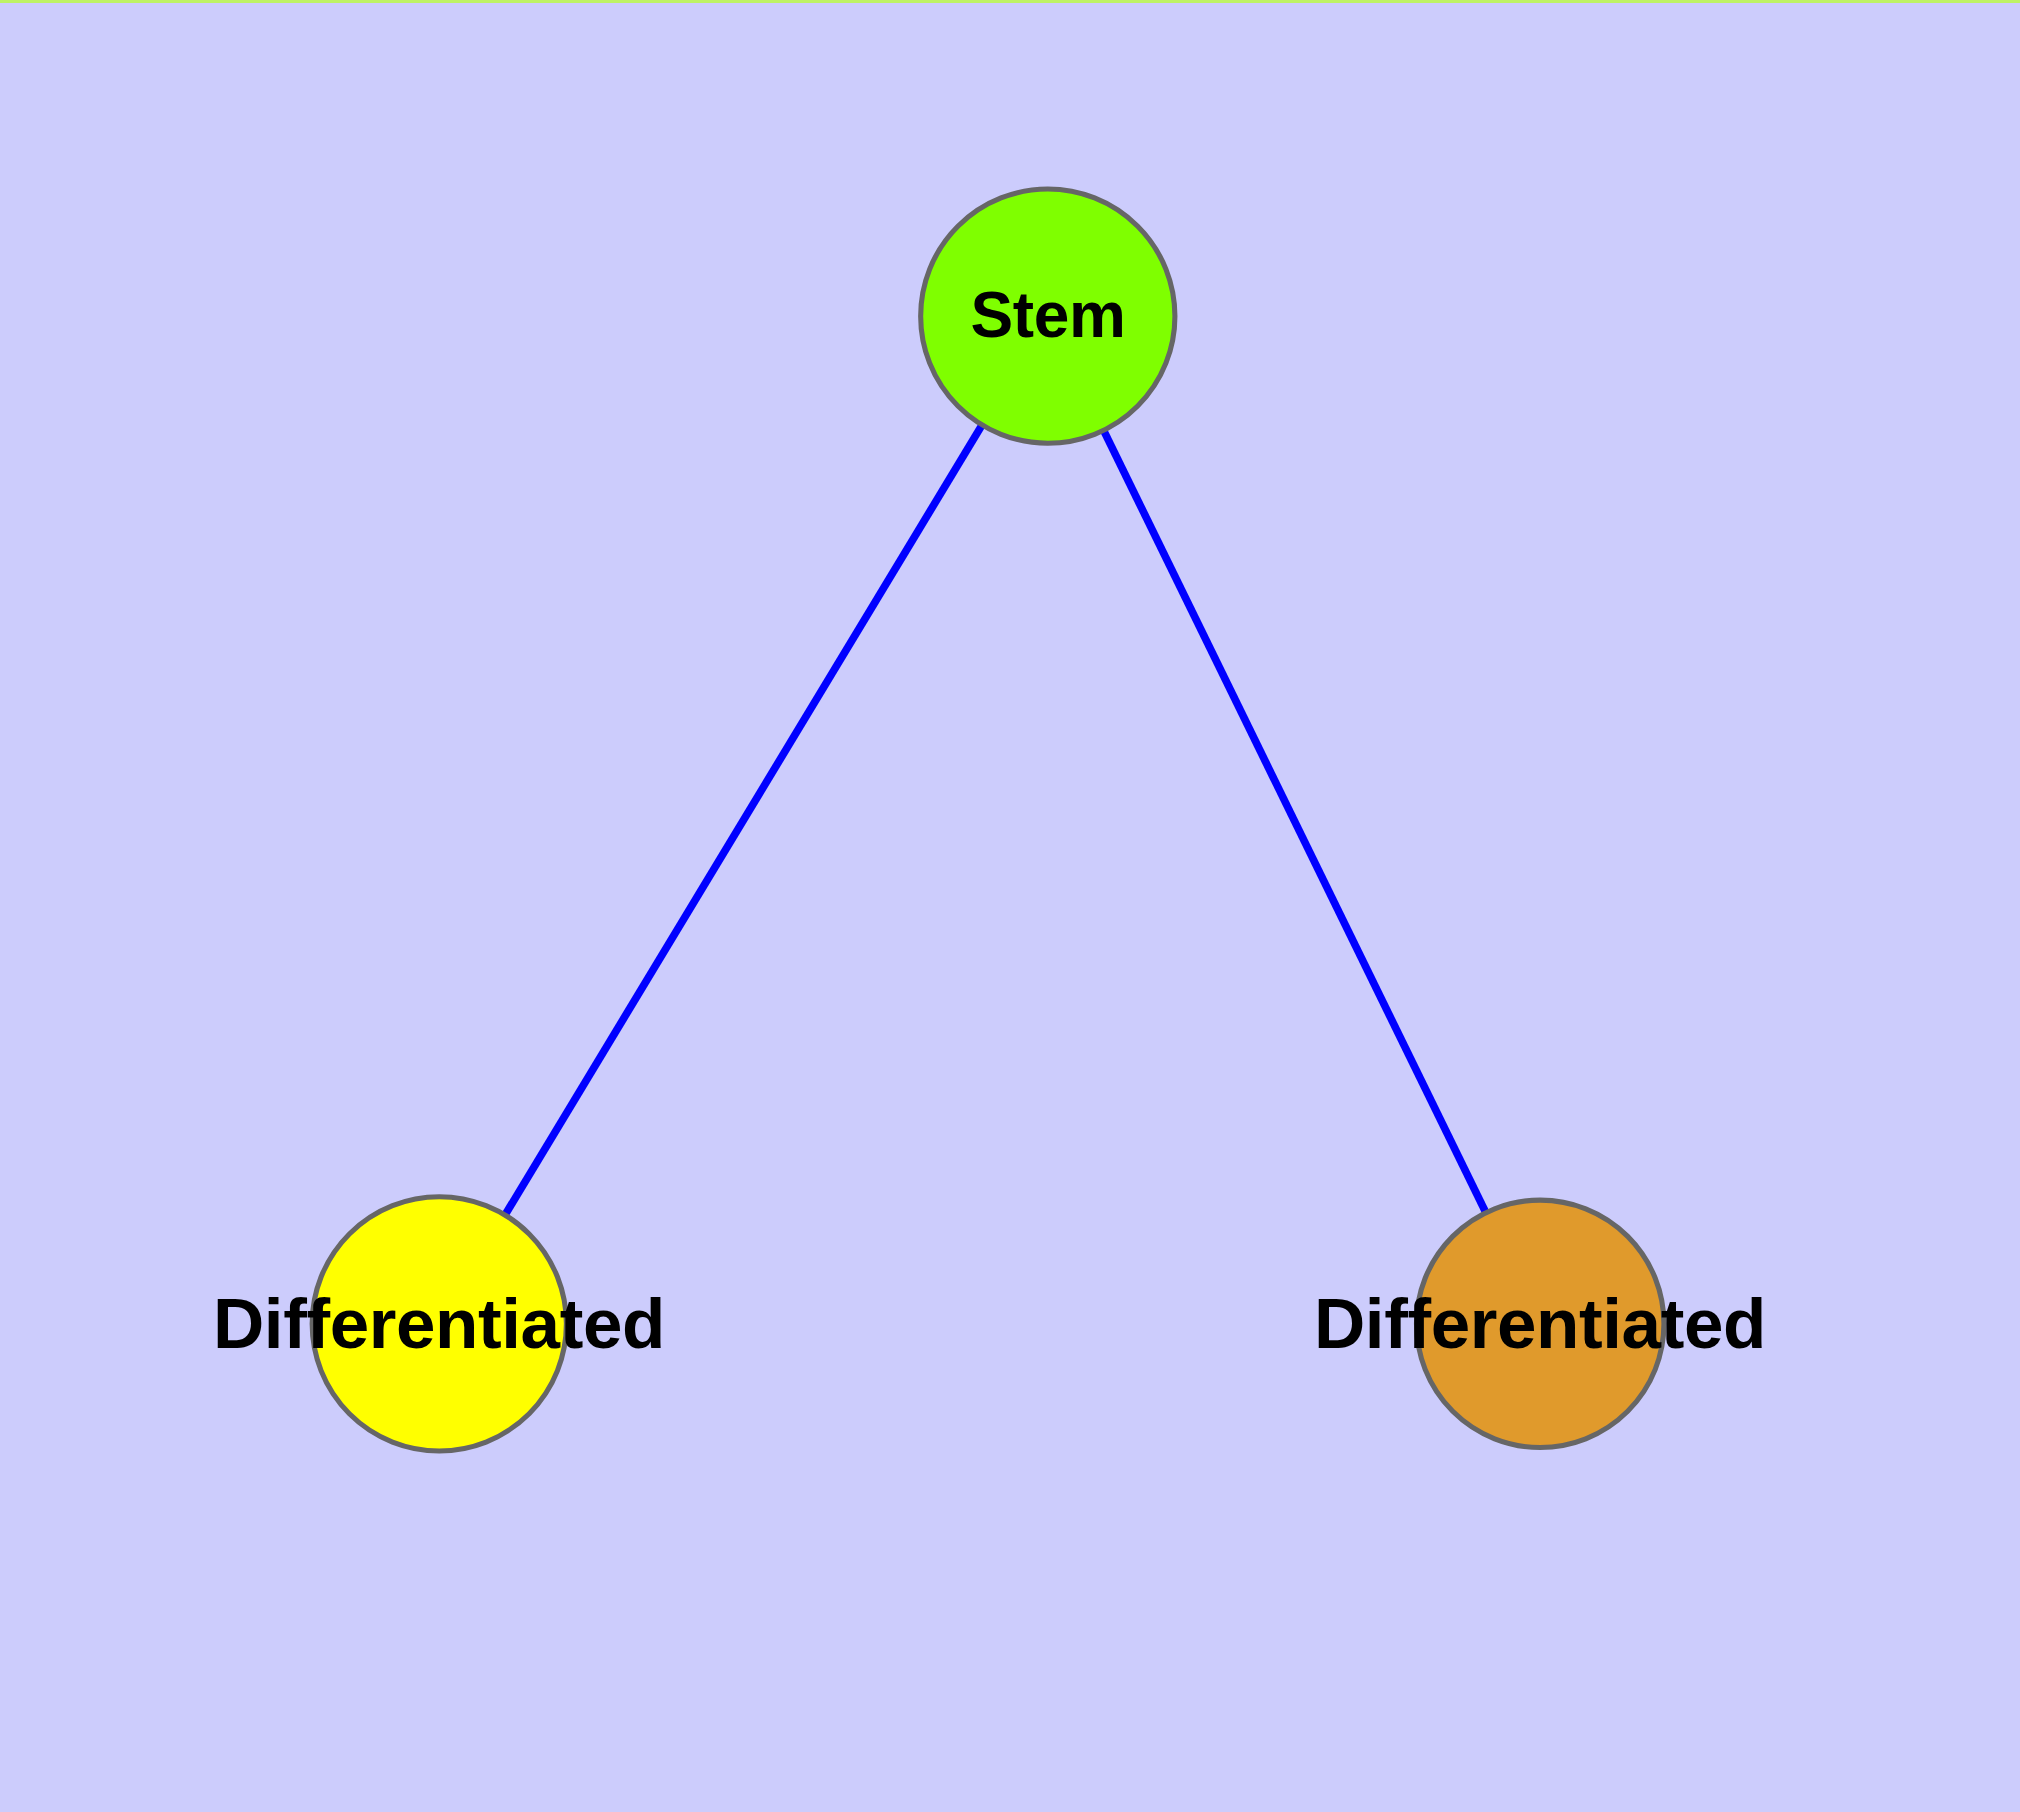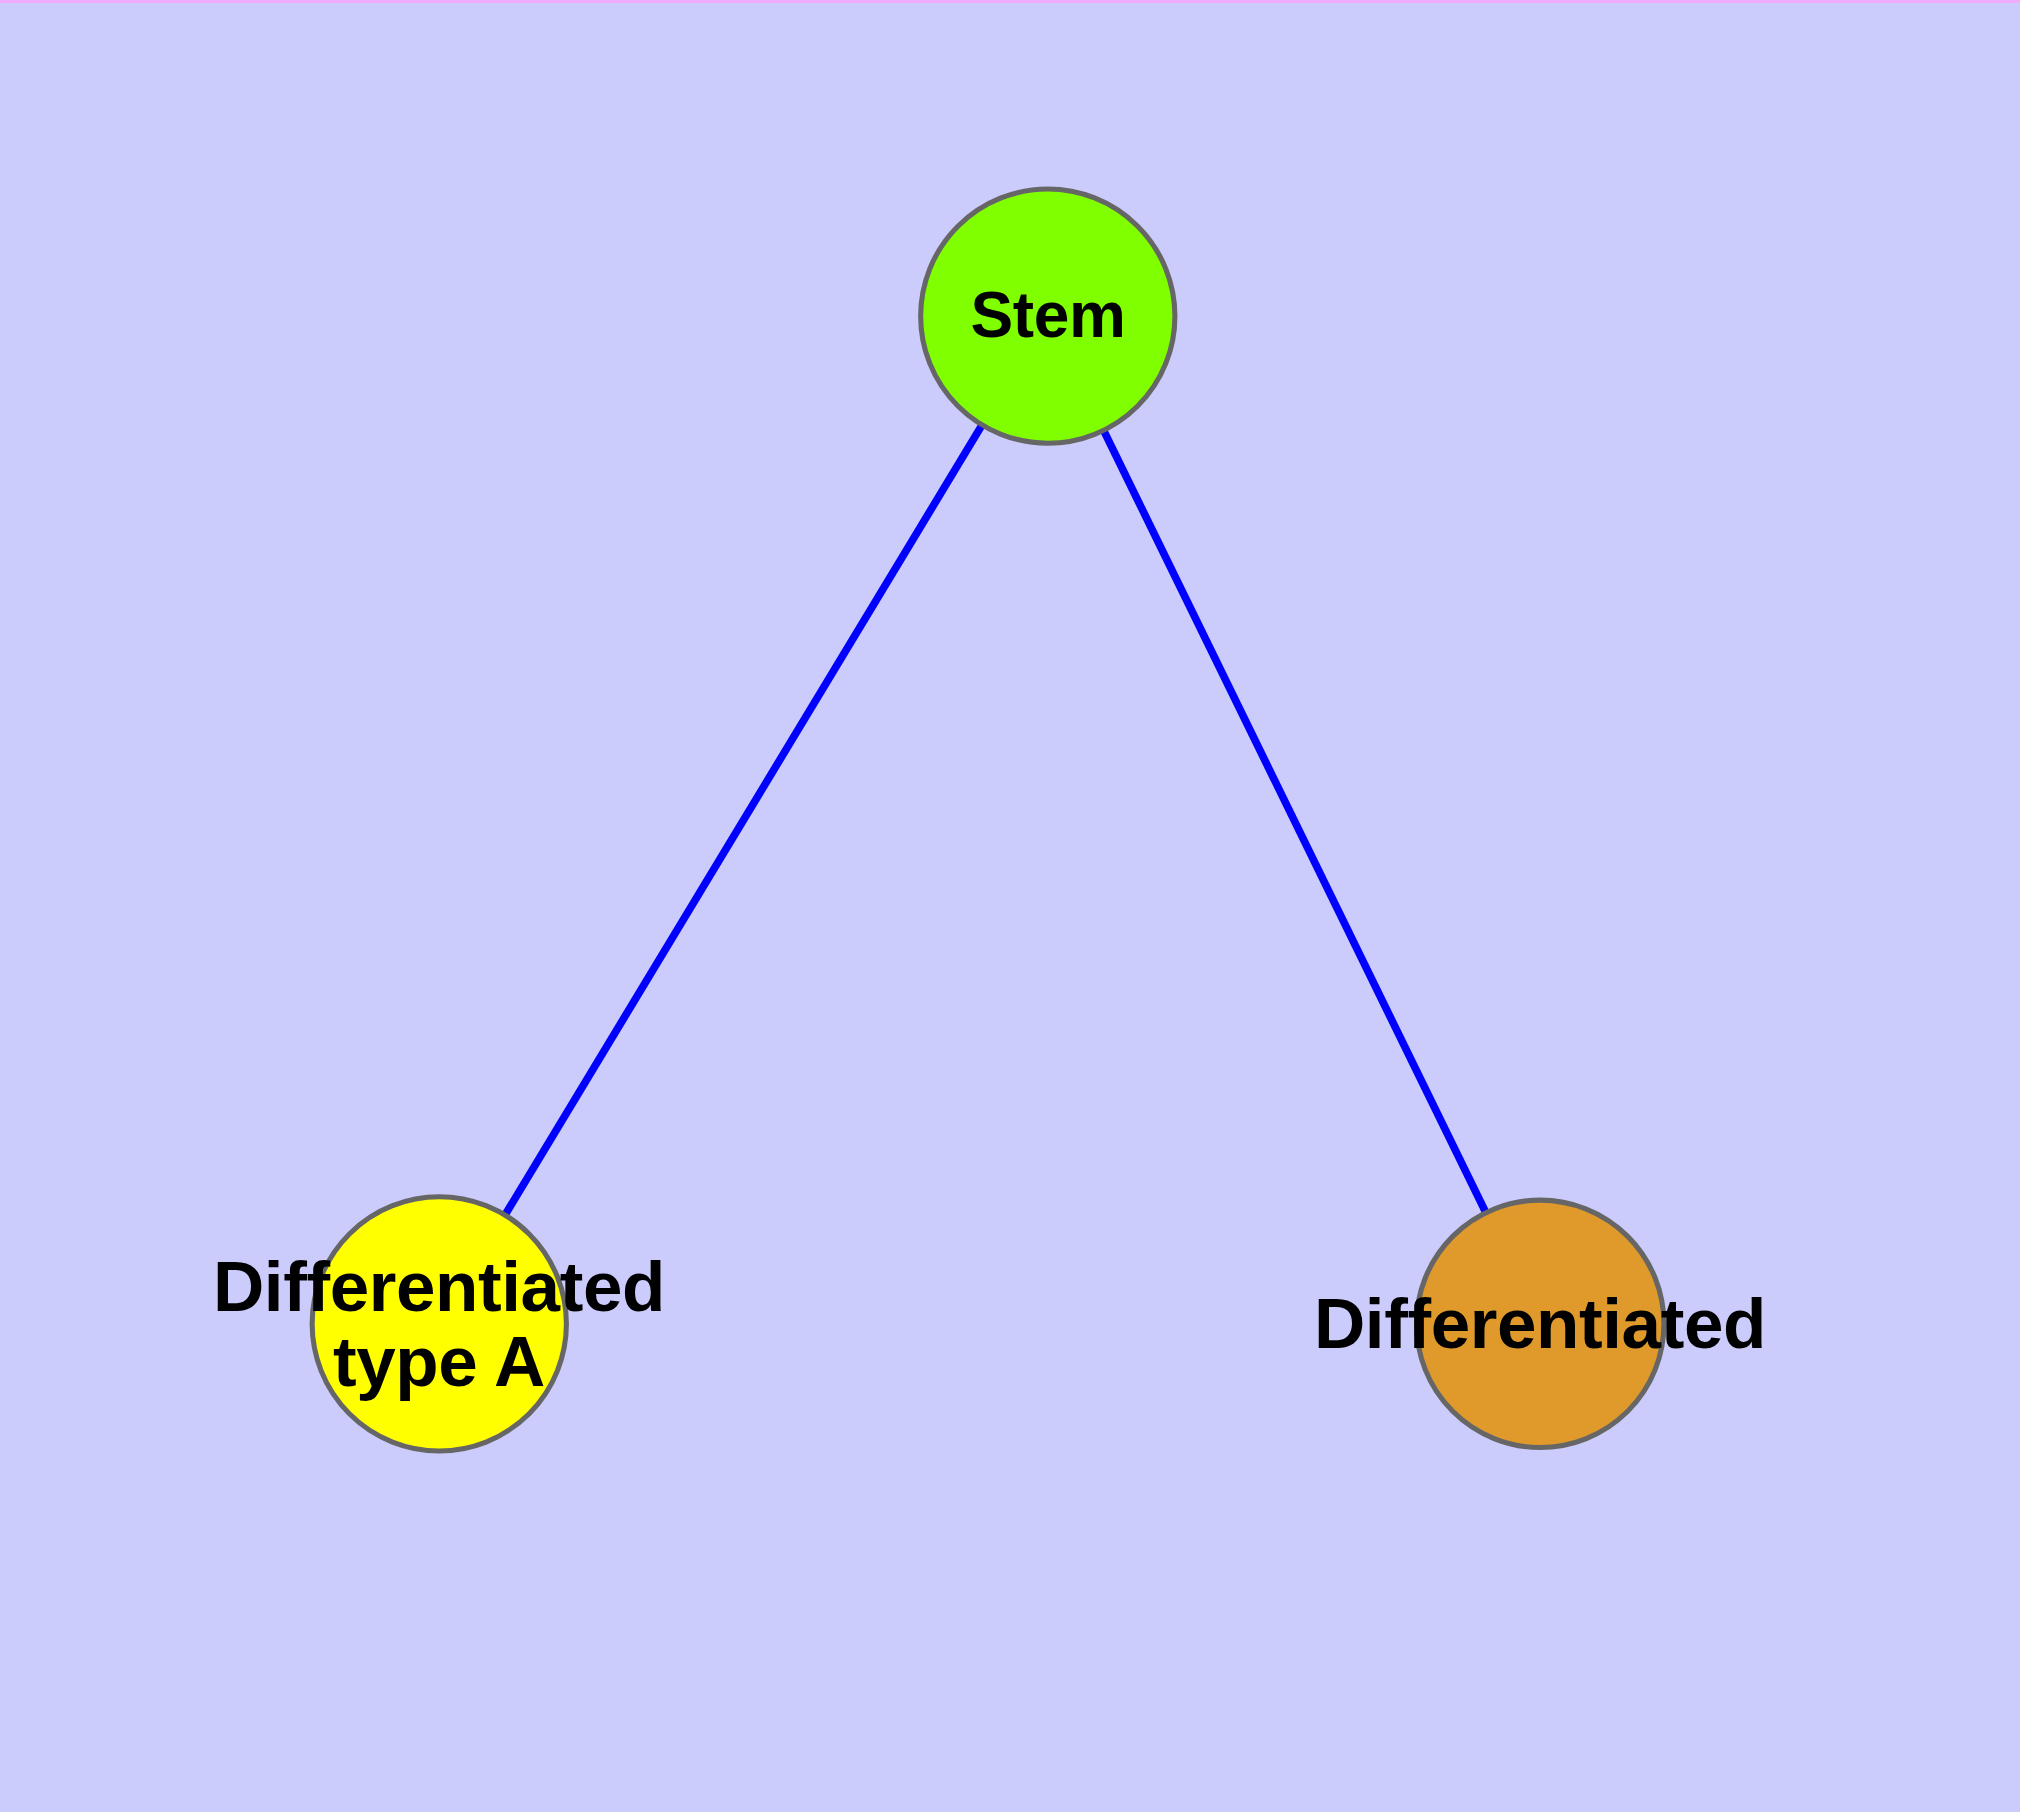--- a/index.html
+++ b/index.html
@@ -44,36 +44,36 @@
   .label-stem {
     font-size: 64px;
   }
   .label-diff {
     font-size: 71px;
   }
 </style>
 </head>
 <body>
 
-<div id="canvas" style="width: 2021px; height: 1812px; background: #f0abfc;">
+<div id="canvas" style="width: 2021px; height: 1812px; background: #bef264;">
 
   <div id="plot-background" style="background: rgb(204, 204, 252); width: 2021px; height: 1809px;"></div>
 
   <svg id="graph-svg" viewBox="0 0 2384 2138" xmlns="http://www.w3.org/2000/svg" style="width: 2021px; height: 1812px;">
     <g id="edges-layer">
         <line x1="1236" y1="373" x2="518" y2="1562" stroke="#0000FF" stroke-width="9" stroke-linecap="butt"></line>
         <line x1="1236" y1="373" x2="1817" y2="1562" stroke="#0000FF" stroke-width="9" stroke-linecap="butt"></line>
       </g>
     <g id="nodes-layer">
         <circle cx="1236" cy="373" r="150" fill="#7FFF00" stroke="#666666" stroke-width="6"></circle>
         <circle cx="518" cy="1562" r="150" fill="#FFFF00" stroke="#666666" stroke-width="6"></circle>
         <circle cx="1817" cy="1562" r="146" fill="#E09A2C" stroke="#666666" stroke-width="6"></circle>
       </g>
   </svg>
 
   <div class="node-label label-stem" id="label-stem" style="left: 1048px; top: 316px; font-size: 64px; color: rgb(0, 0, 0);"><span>Stem</span></div>
 
-  <div class="node-label label-diff" id="label-diff-a" style="left: 439px; top: 1324px; font-size: 71px; color: rgb(0, 0, 0);"><span>Differentiated</span><br><span>type A</span></div>
+  <div class="node-label label-diff" id="label-diff-a" style="left: 439px; top: 1324px; font-size: 71px; color: rgb(0, 0, 0);"><span>Differentiated</span><br></div>
 
   <div class="node-label label-diff" id="label-diff-b" style="left: 1540px; top: 1324px; font-size: 71px; color: rgb(0, 0, 0);"><span>Differentiated</span><br></div>
 
 </div>
 
 
 </body></html>

